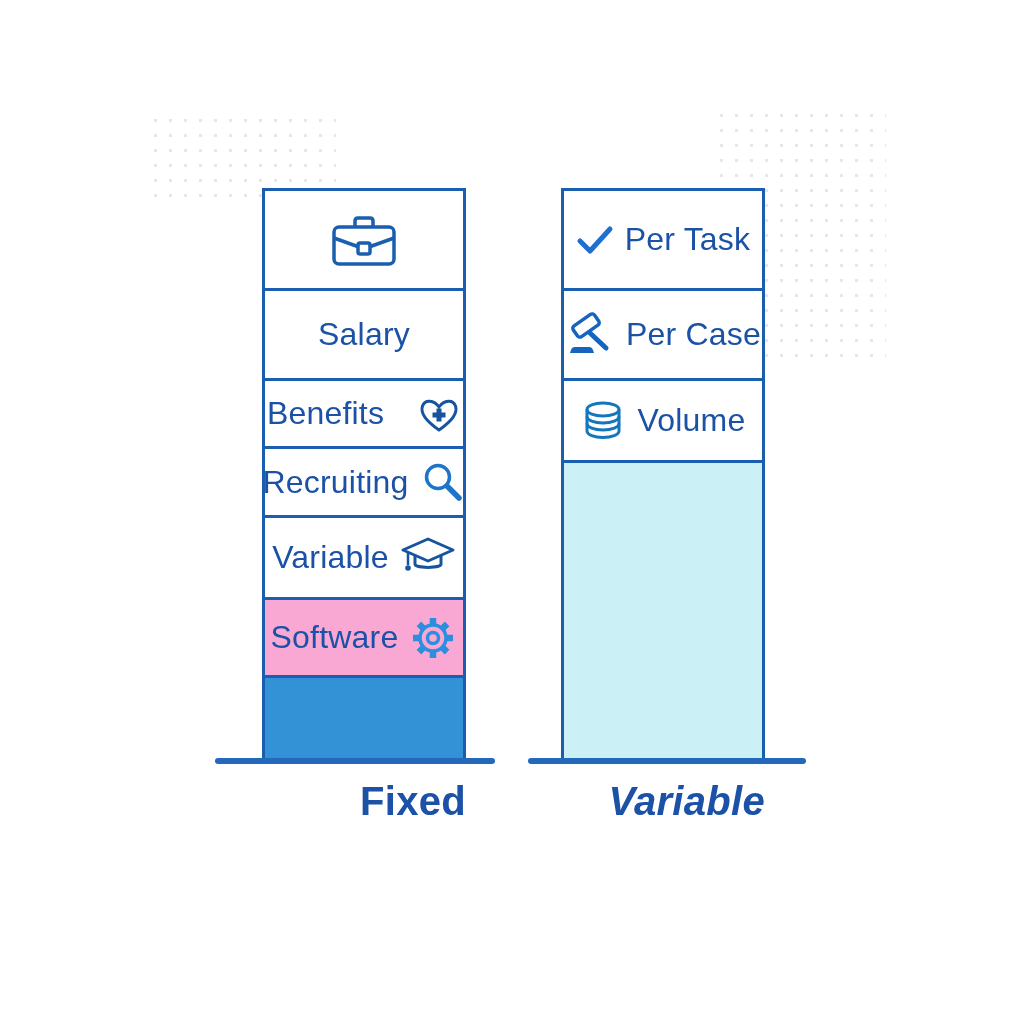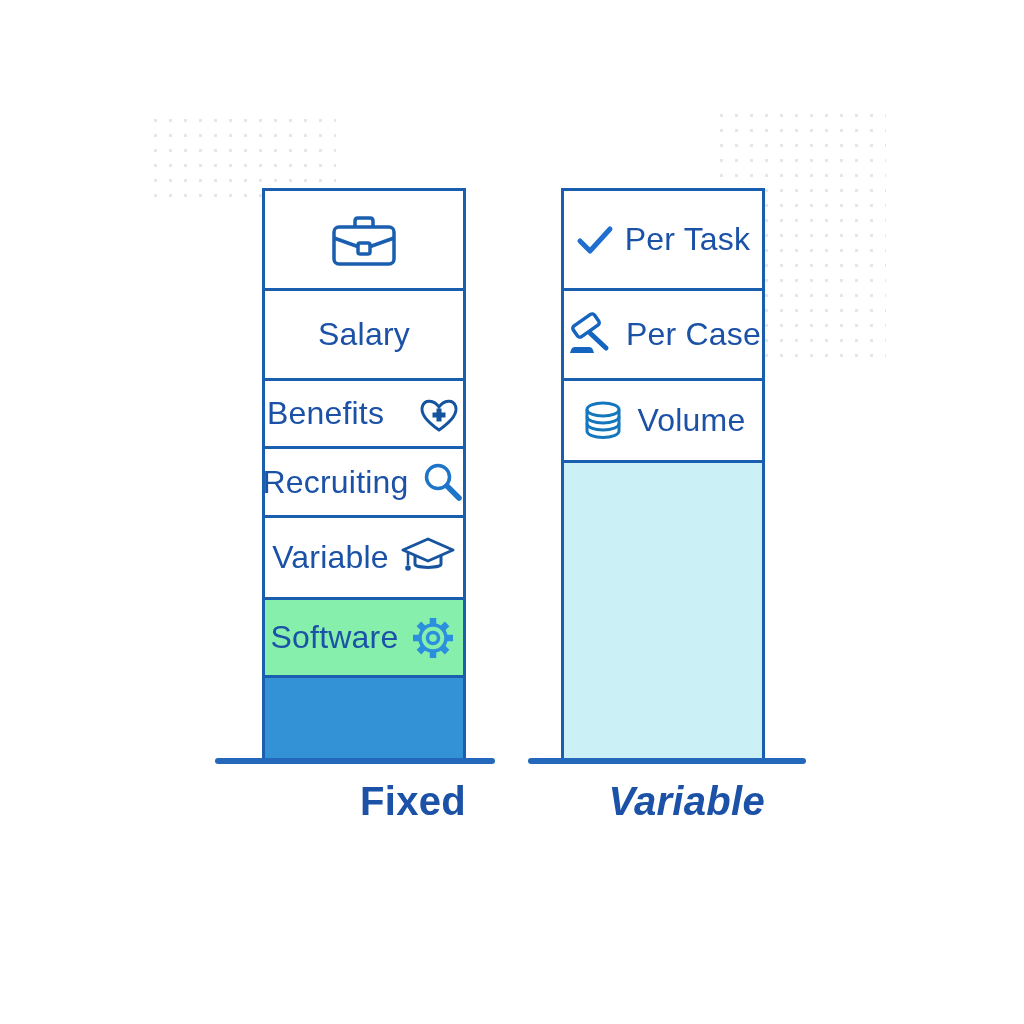--- a/index.html
+++ b/index.html
@@ -52,21 +52,21 @@
     letter-spacing: 0.2px;
     white-space: nowrap;
   }
 
   
   .fixed .c1 { height: 97px; }
   .fixed .c2 { height: 90px; }
   .fixed .c3 { height: 68px; gap: 33px; }
   .fixed .c4 { height: 69px; }
   .fixed .c5 { height: 82px; }
-  .fixed .c6 { height: 78px; background: #86efac; }
+  .fixed .c6 { height: 78px; background: #f9a8d4; }
   .fixed .c7 { flex: 1; background: #3392D6; }
 
   
   .variable .c1 { height: 97px; }
   .variable .c2 { height: 90px; }
   .variable .c3 { height: 87px; }
   .variable .c4 { height: 82px; }
   .variable .c5 { flex: 1; background: #CBF1F6; }
 
   .baseline {

